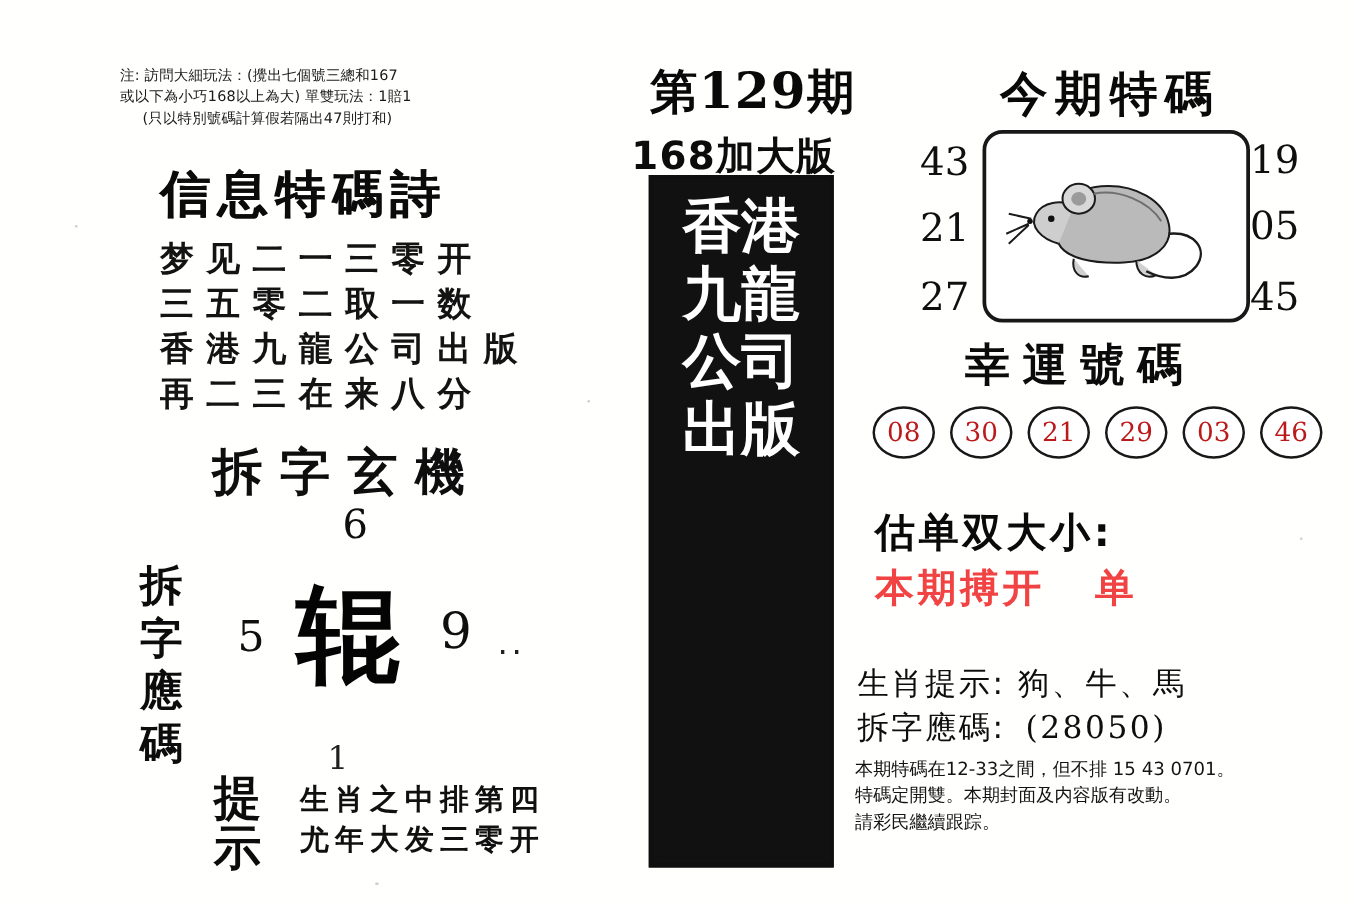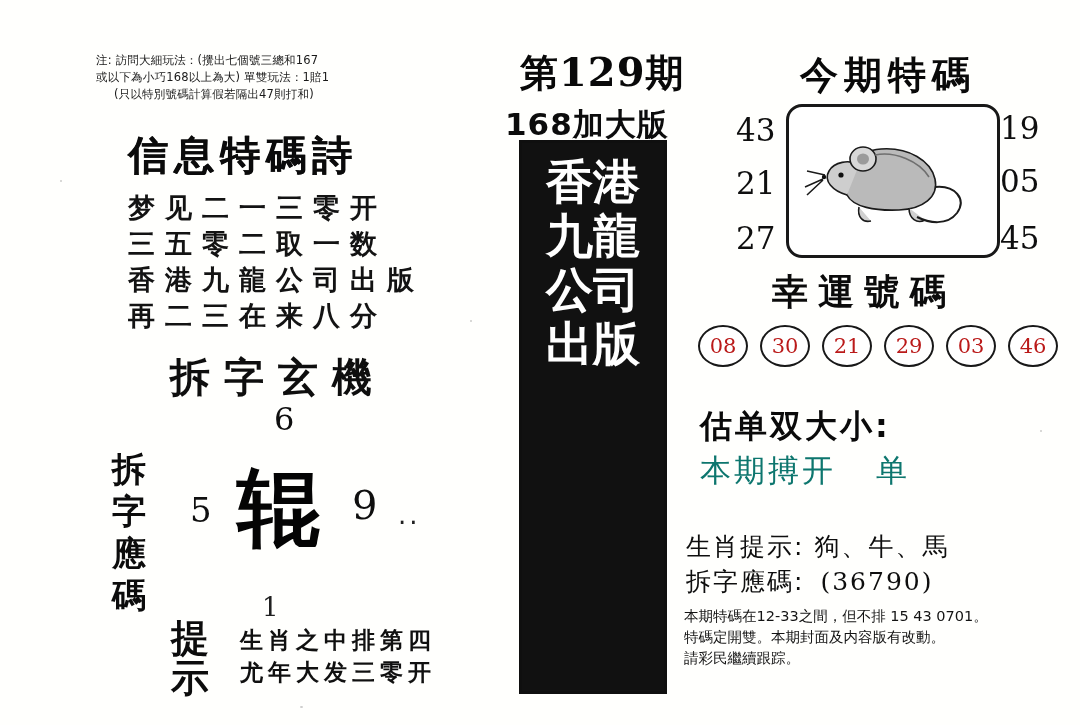--- a/index.html
+++ b/index.html
@@ -220,23 +220,23 @@
 
   .gu-title {
     left: 700px; top: 405px;
     font-size: 32px;
     font-weight: bold;
     letter-spacing: 3px;
     color: #0c0c0c;
   }
   .gu-row {
     font-size: 31px;
-    font-weight: normal;
+    font-weight: bold;
     letter-spacing: 3px;
-    color: #0f766e;
+    color: #ef4444;
   }
   .gu-row1 { left: 700px; top: 450px; }
   .gu-row2 { left: 700px; top: 488px; }
   .gu-row .val { margin-left: 40px; }
 
   .shengxiao {
     left: 686px; top: 530px;
     font-size: 25px;
     letter-spacing: 2px;
     color: #101010;
@@ -367,21 +367,21 @@
   <div class="abs gu-row gu-row1 cn nowrap">
     <span>本期搏开</span><span class="val">单</span>
   </div>
 
   <div class="abs shengxiao cn nowrap">
     <span>生肖提示:</span>
     <span>狗、牛、馬</span>
   </div>
 
   <div class="abs mima cn nowrap">
-    <span>拆字應碼:</span><span class="code">(36790)</span>
+    <span>拆字應碼:</span><span class="code">(28050)</span>
   </div>
 
   <div class="abs foot cn">
     <div>本期特碼在12-33之間，但不排 15 43 0701。</div>
     <div>特碼定開雙。本期封面及内容版有改動。</div>
     <div>請彩民繼續跟踪。</div>
   </div>
 
   <div class="speck" style="left:60px;top:180px;width:2px;height:2px;"></div>
   <div class="speck" style="left:470px;top:320px;width:2px;height:2px;"></div>

